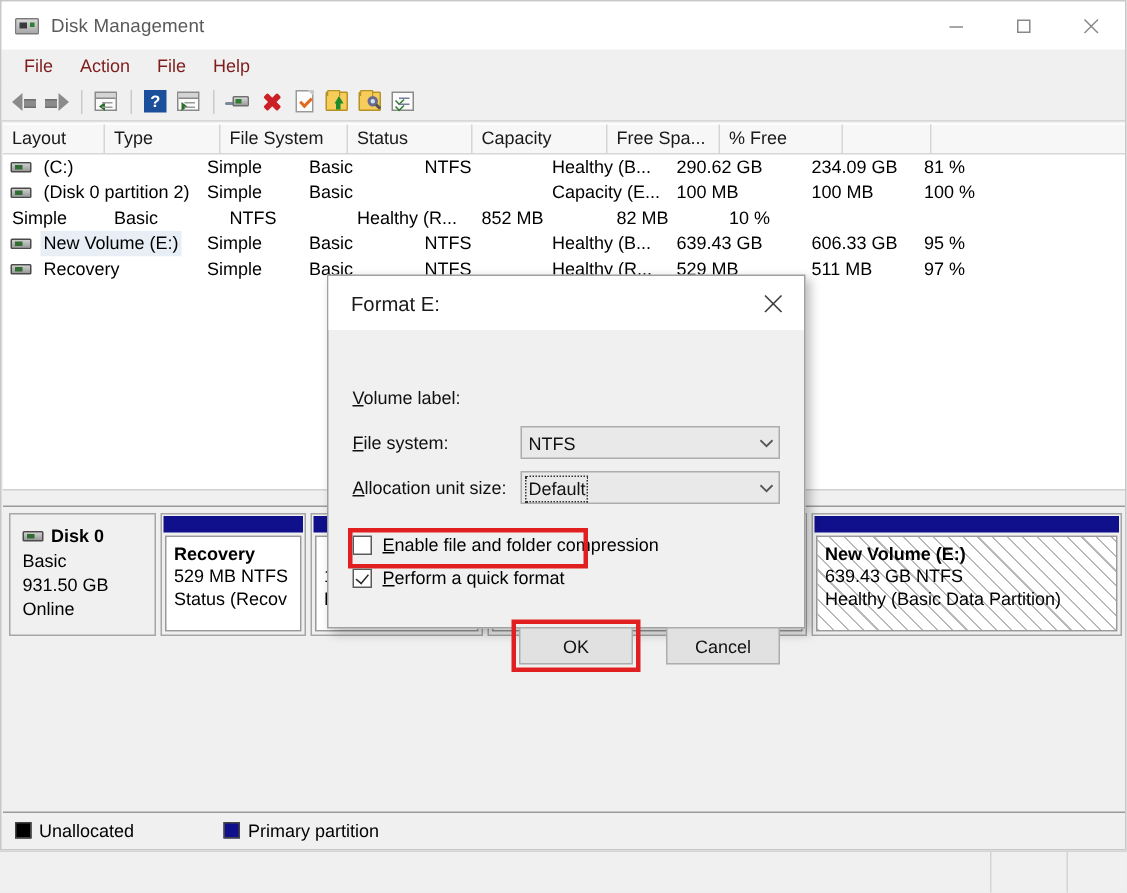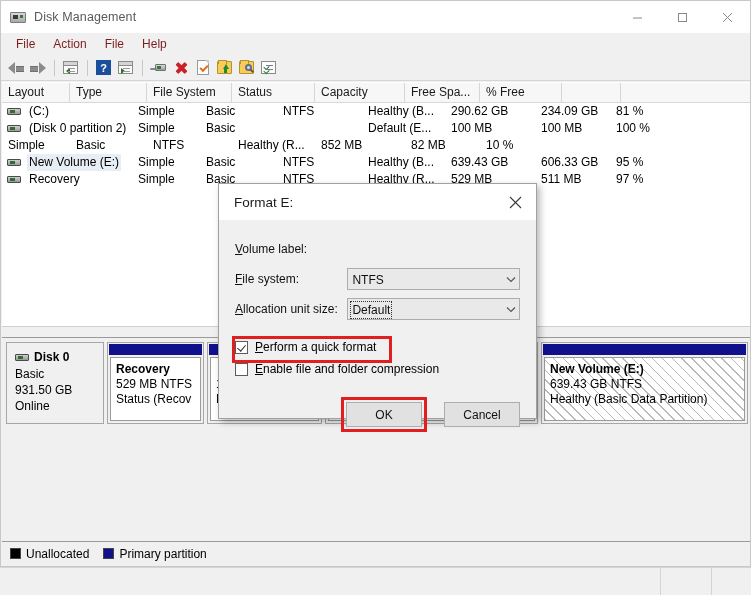--- a/index.html
+++ b/index.html
@@ -165,21 +165,21 @@
   .part .inner b{font-weight:bold;}
   .part.hatched .inner{
     background-color:#ffffff;
     background-image:repeating-linear-gradient(45deg,#b9b9b9 0px,#b9b9b9 1px,#ffffff 1px,#ffffff 7px);
   }
 
   
   .legend{
     position:absolute;left:1px;bottom:1px;width:749px;height:24px;
     background:#f0f0f0;border-top:1px solid #9a9a9a;box-sizing:border-box;
-    display:flex;align-items:center;padding-left:8px;font-size:12px;
+    display:flex;align-items:center;padding-left:8px;font-size:12px;gap:46px;
   }
   .sw{width:11px;height:11px;border:1px solid #444;margin-right:5px;box-sizing:border-box;}
   .legend .item{display:flex;align-items:center;margin-right:14px;}
 
   
   .statusbar{
     position:absolute;left:0;bottom:0;width:751px;height:28px;background:#f0f0f0;
     border-top:1px solid #d4d4d4;box-sizing:border-box;display:flex;align-items:stretch;
   }
   .statusbar .seg{border-right:1px solid #d4d4d4;}
@@ -193,21 +193,21 @@
     box-shadow:3px 3px 7px rgba(0,0,0,.28);
   }
   .dlg-title{
     height:36px;background:#ffffff;display:flex;align-items:center;
     padding-left:15px;font-size:13.5px;color:#1b1b1b;position:relative;
   }
   .dlg-close{
     position:absolute;right:0;top:0;width:42px;height:36px;
     display:flex;align-items:center;justify-content:center;color:#3a3a3a;
   }
-  .dlg-body{padding:14px 16px 0 16px;position:relative;}
+  .dlg-body{padding:14px 16px 0 16px;position:relative;margin-top:16px;}
   .frm-row{display:flex;align-items:center;height:30px;}
   .frm-label{width:114px;font-size:12px;color:#111;}
   .frm-label u{text-decoration:underline;}
   .txt{
     width:175px;height:22px;background:#fff;border:1px solid #7a7a7a;
     box-sizing:border-box;font-size:12px;padding:2px 0 0 4px;color:#111;
   }
   .sel{
     width:175px;height:22px;background:#e9e9e9;border:1px solid #adadad;
     box-sizing:border-box;font-size:12px;padding:2px 0 0 4px;color:#111;
@@ -388,21 +388,21 @@
       </div>
 
       <div class="row">
         <div class="cell vol" style="width:130px">
           <span class="volico"></span>
           <span class="vname">(Disk 0 partition 2)</span>
         </div>
         <div class="cell" style="width:68px">Simple</div>
         <div class="cell" style="width:77px">Basic</div>
         <div class="cell" style="width:85px"></div>
-        <div class="cell" style="width:83px">Default (E...</div>
+        <div class="cell" style="width:83px">Capacity (E...</div>
         <div class="cell" style="width:90px">100 MB</div>
         <div class="cell" style="width:75px">100 MB</div>
         <div class="cell" style="width:82px">100 %</div>
       </div>
 
       <div class="row">
         <div class="cell" style="width:68px">Simple</div>
         <div class="cell" style="width:77px">Basic</div>
         <div class="cell" style="width:85px">NTFS</div>
         <div class="cell" style="width:83px">Healthy (R...</div>
@@ -540,26 +540,26 @@
             <svg width="10" height="7" viewBox="0 0 10 7">
                 <polyline points="1,1.5 5,5.5 9,1.5" fill="none" stroke="#555" stroke-width="1.2"></polyline>
               </svg>
           </span>
         </div>
       </div>
 
       <div class="checks" style="position:relative;">
         <div class="hl" id="hl-quick"></div>
         <div class="chk-row">
+          <span class="cbx"></span>
+          <span><u>E</u><span>nable file and folder compression</span></span>
+        </div>
+        <div class="chk-row">
           <span class="cbx on"></span>
           <span><u>P</u><span>erform a quick format</span></span>
-        </div>
-        <div class="chk-row">
-          <span class="cbx"></span>
-          <span><u>E</u><span>nable file and folder compression</span></span>
         </div>
       </div>
 
       <div class="btns" style="bottom:-47px;">
         <div style="position:relative;">
           <div class="hl" id="hl-ok"></div>
           <div class="btn ok">OK</div>
         </div>
         <div class="btn">Cancel</div>
       </div>

